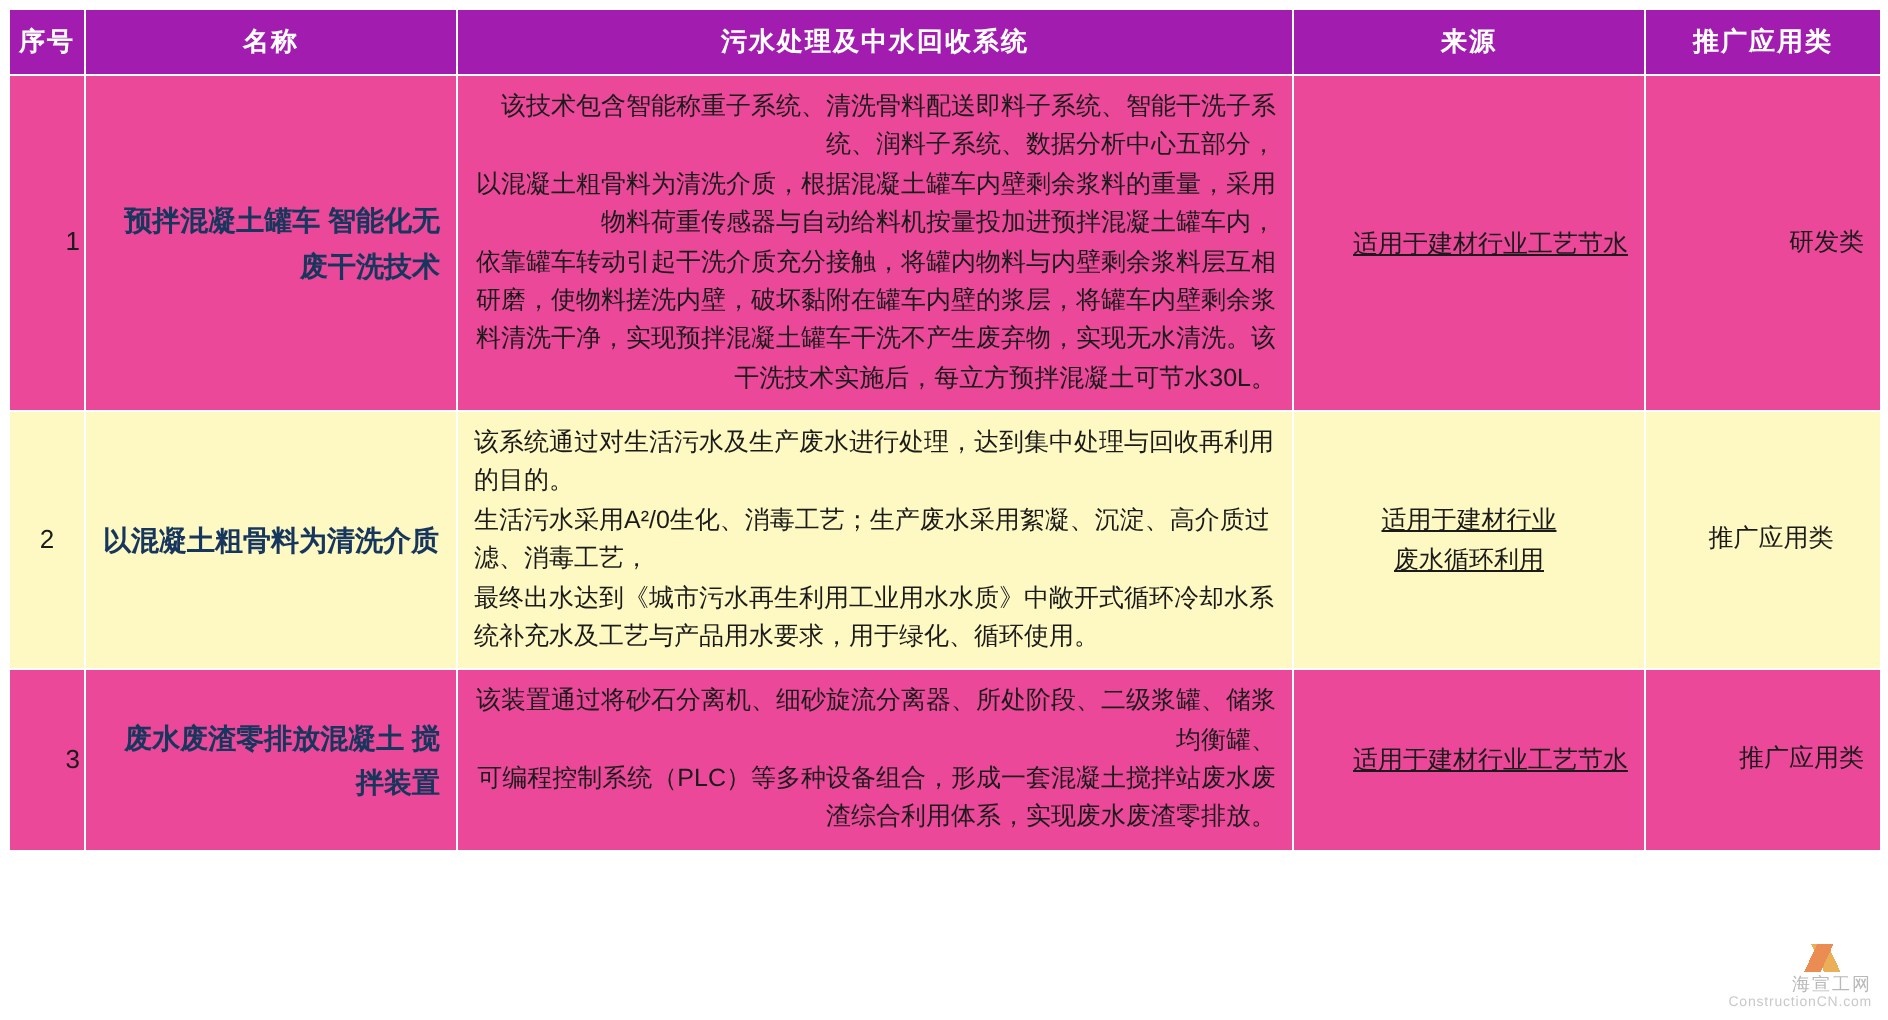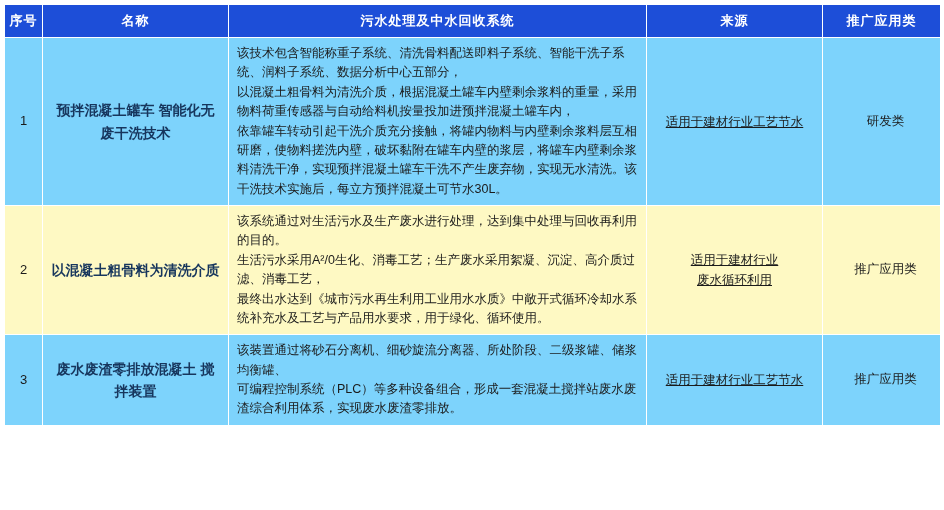--- a/index.html
+++ b/index.html
@@ -25,39 +25,39 @@
     width: 936px;
     table-layout: fixed;
   }
   table.tech-table col.c-seq { width: 38px; }
   table.tech-table col.c-name { width: 186px; }
   table.tech-table col.c-tech { width: 418px; }
   table.tech-table col.c-source { width: 176px; }
   table.tech-table col.c-stage { width: 118px; }
 
   thead th {
-    background: #1d4ed8;
+    background: #a21caf;
     color: #ffffff;
     font-size: 13px;
     font-weight: bold;
     border: 1px solid #ffffff;
     height: 30px;
     text-align: center;
     vertical-align: middle;
     letter-spacing: 1px;
   }
   tbody td {
     border: 1px solid #ffffff;
     font-size: 12.5px;
     color: #1b1b1b;
     vertical-align: middle;
     padding: 6px 8px;
     line-height: 1.55;
   }
-  tbody tr.row-odd td { background: #7dd3fc; }
+  tbody tr.row-odd td { background: #ec4899; text-align: right; }
   tbody tr.row-even td { background: #fef9c3; }
 
   td.seq {
     text-align: center;
     font-size: 13px;
     padding: 6px 2px;
   }
   td.name {
     text-align: center;
     font-weight: bold;
@@ -159,14 +159,19 @@
         <td class="name">废水废渣零排放混凝土
 搅拌装置</td>
         <td class="tech">该装置通过将砂石分离机、细砂旋流分离器、所处阶段、二级浆罐、储浆均衡罐、
 可编程控制系统（PLC）等多种设备组合，形成一套混凝土搅拌站废水废渣综合利用体系，实现废水废渣零排放。</td>
         <td class="source">适用于建材行业工艺节水</td>
         <td class="stage">推广应用类</td>
       </tr>
     </tbody>
   </table>
 
+  <div class="watermark">
+    <span class="wm-mark"></span>
+    <div class="wm-cn">海宣工网</div>
+    <div class="wm-en">ConstructionCN.com</div>
+  </div>
 
 </div>
 
 </body></html>

